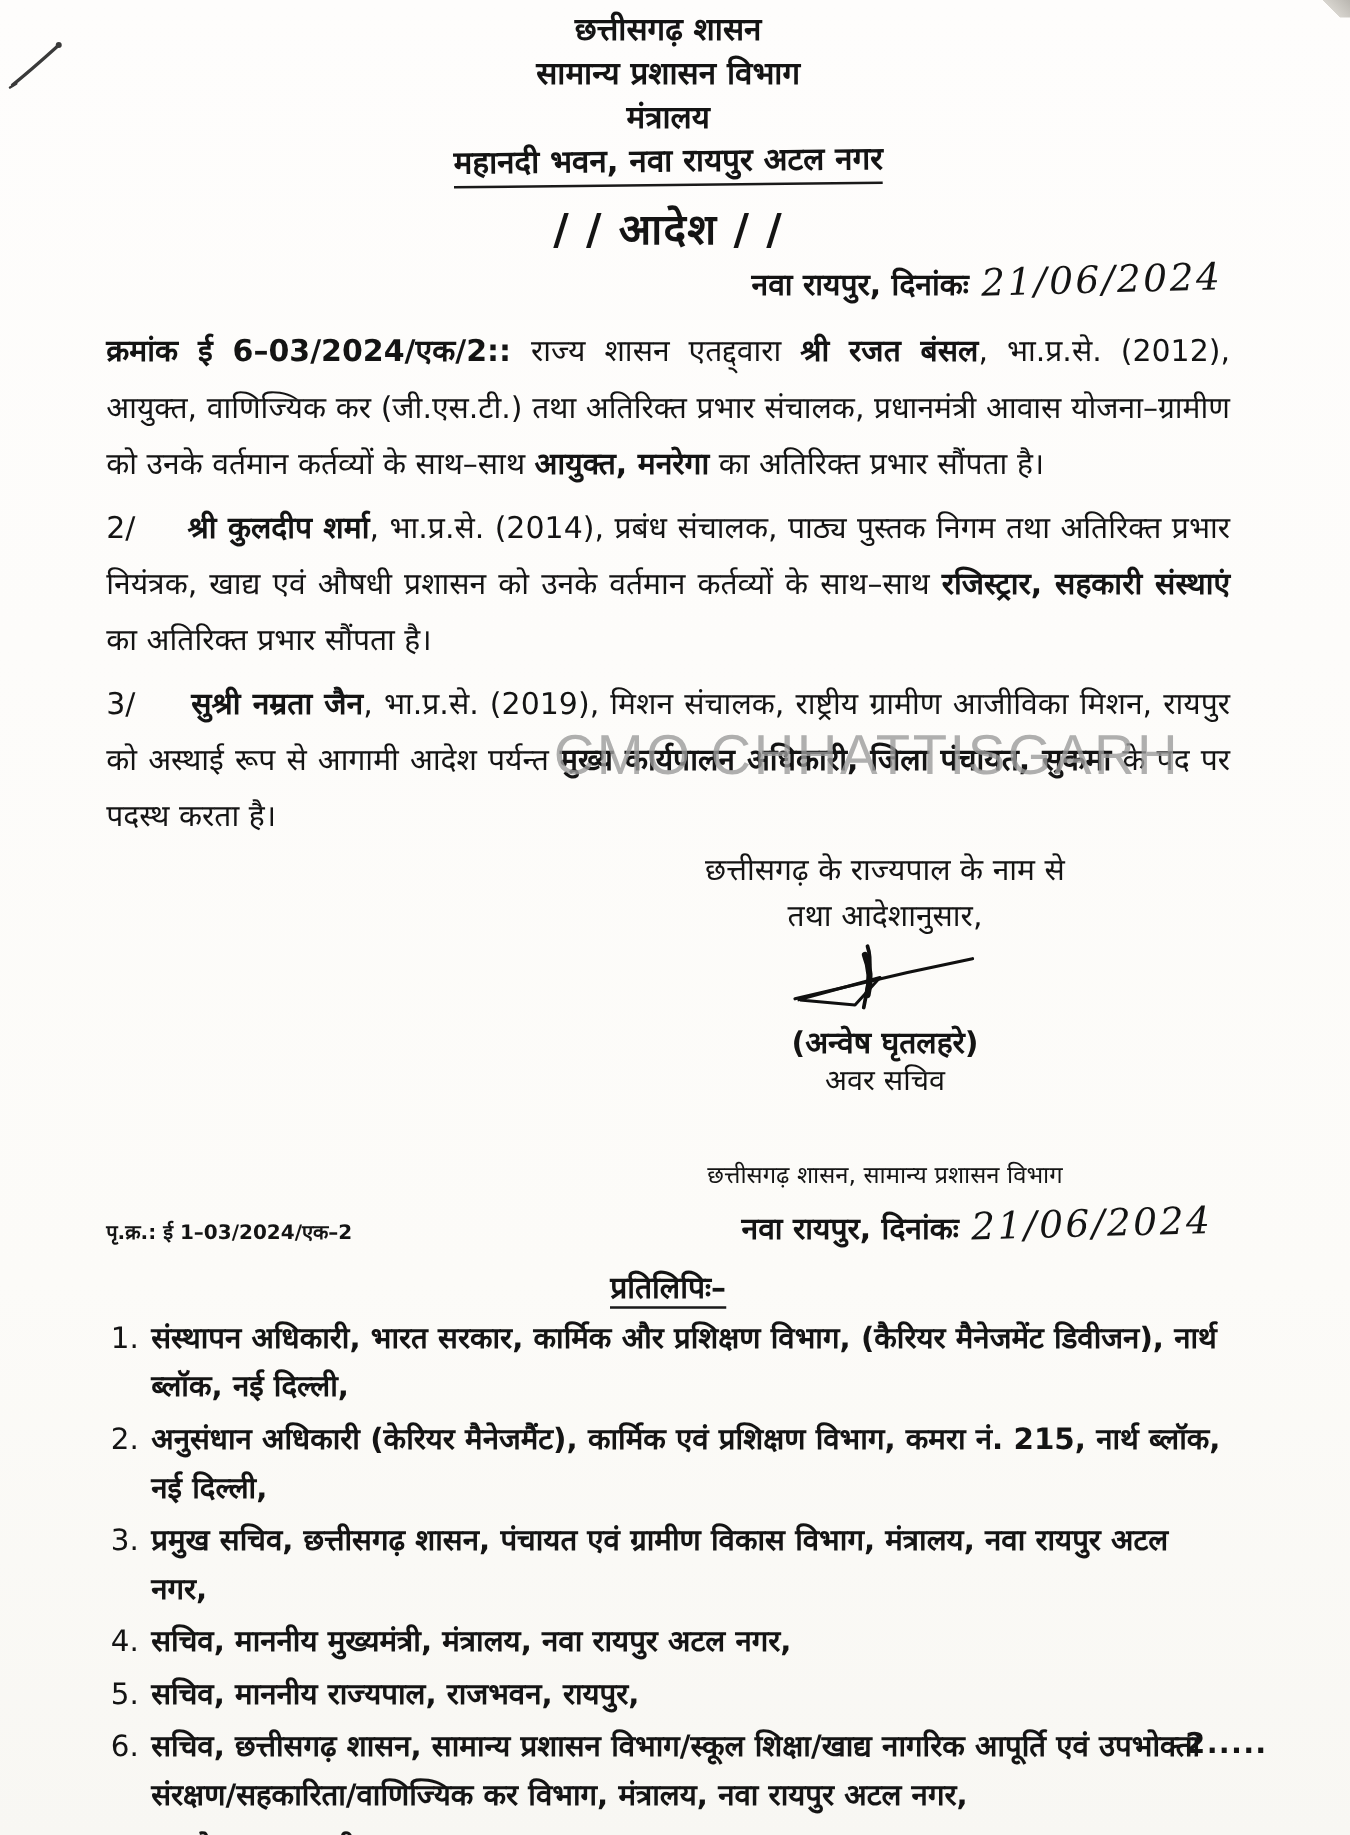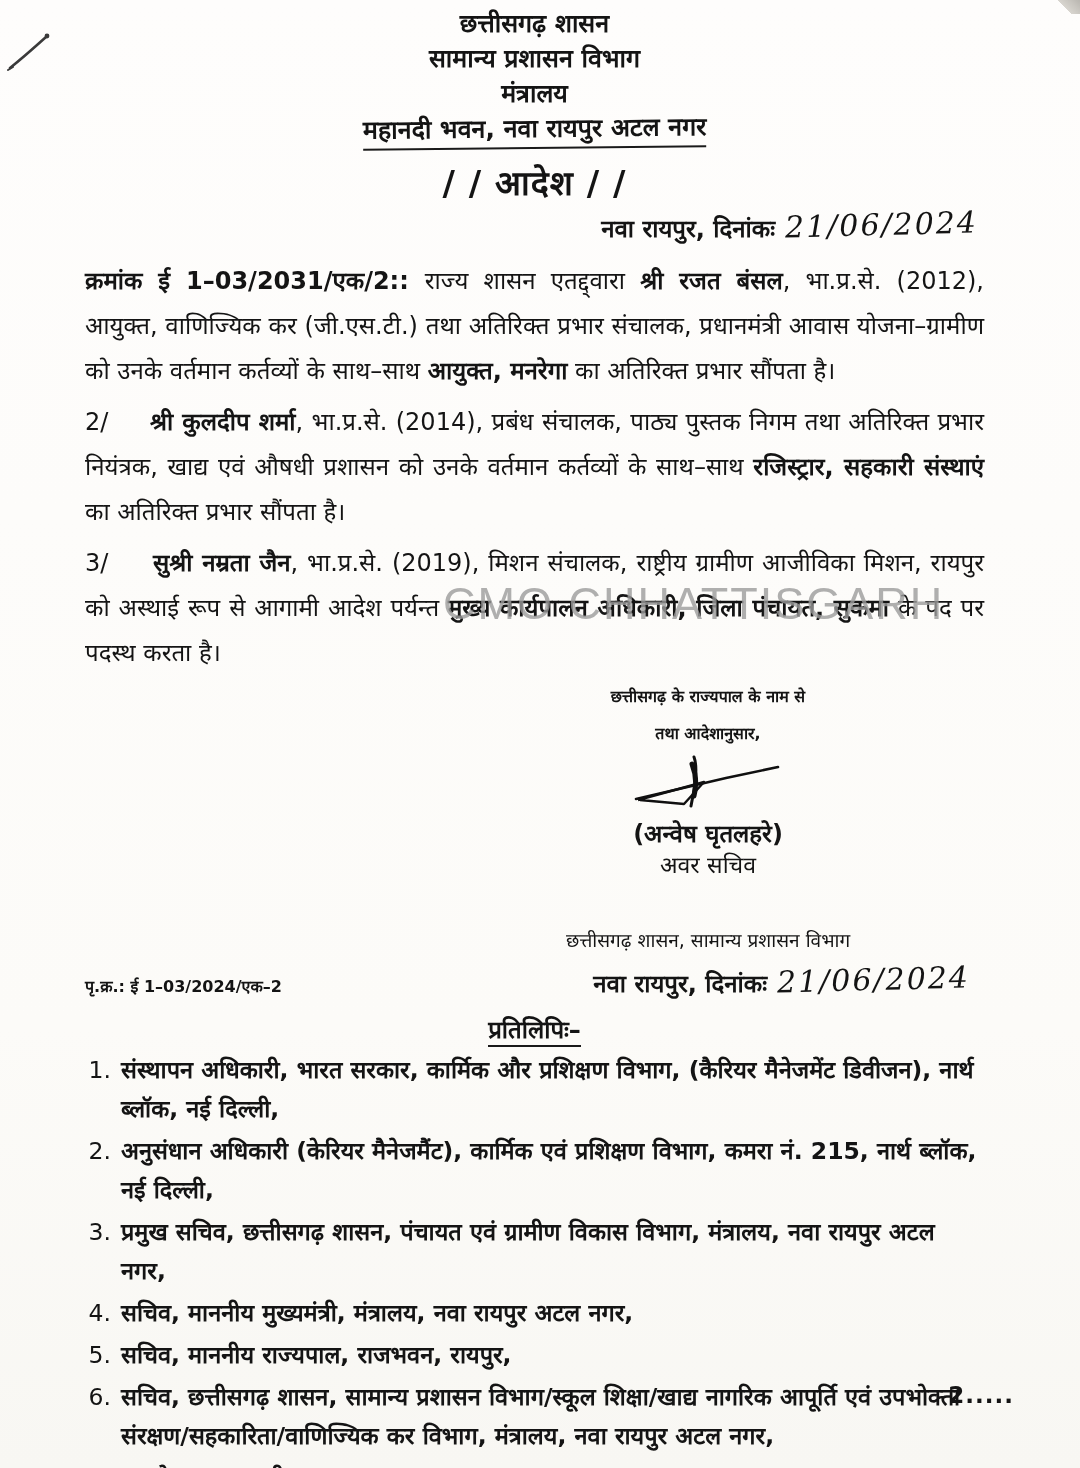--- a/index.html
+++ b/index.html
@@ -42,21 +42,21 @@
   .p23{}
   
   .watermark{
     position:absolute;left:443px;top:578px;
     font-size:45px;color:#9c9c9c;letter-spacing:2px;opacity:.8;
     font-family:"Liberation Sans","DejaVu Sans",sans-serif;
     white-space:nowrap;pointer-events:none;
   }
   
   .signblock{width:480px;margin:2px 36px 0 auto;text-align:center;}
-  .signblock .gov{font-size:16px;font-weight:bold;line-height:37px;}
+  .signblock .gov{font-size:24px;font-weight:normal;line-height:37px;}
   .signblock .sig{margin:2px auto 0;}
   .signblock .name{font-size:24px;font-weight:bold;line-height:32px;margin-top:2px;text-align:center;}
   .signblock .post{font-size:23px;line-height:31px;}
   .signblock .dept{font-size:19px;line-height:31px;white-space:nowrap;margin-top:44px;}
   
   .refrow{display:flex;justify-content:space-between;align-items:baseline;margin-top:8px;height:46px;}
   .refno{font-size:16px;font-weight:bold;}
   .refdate{display:flex;gap:10px;align-items:baseline;font-size:24px;font-weight:bold;margin-right:14px;}
   .copyhead{font-size:24px;font-weight:bold;margin-top:2px;text-align:center;}
   .copyhead span{border-bottom:2.5px solid #1a1a1a;padding-bottom:1px;}
@@ -95,21 +95,21 @@
     <div><span class="u">महानदी भवन, नवा रायपुर अटल नगर</span></div>
   </div>
 
   <div class="order-title">/ / आदेश / /</div>
 
   <div class="dateline">
     <span>नवा रायपुर, दिनांकः</span>
     <span class="handwrite">21/06/2024</span>
   </div>
 
-  <div class="para"><span class="b">क्रमांक ई 1–03/2031/एक/2:: </span><span>राज्य शासन एतद्द्वारा </span><span class="b">श्री रजत बंसल</span><span>, भा.प्र.से. (2012), आयुक्त, वाणिज्यिक कर (जी.एस.टी.) तथा अतिरिक्त प्रभार संचालक, प्रधानमंत्री आवास योजना–ग्रामीण को उनके वर्तमान कर्तव्यों के साथ–साथ </span><span class="b">आयुक्त, मनरेगा</span><span> का अतिरिक्त प्रभार सौंपता है।</span></div>
+  <div class="para"><span class="b">क्रमांक ई 6–03/2024/एक/2:: </span><span>राज्य शासन एतद्द्वारा </span><span class="b">श्री रजत बंसल</span><span>, भा.प्र.से. (2012), आयुक्त, वाणिज्यिक कर (जी.एस.टी.) तथा अतिरिक्त प्रभार संचालक, प्रधानमंत्री आवास योजना–ग्रामीण को उनके वर्तमान कर्तव्यों के साथ–साथ </span><span class="b">आयुक्त, मनरेगा</span><span> का अतिरिक्त प्रभार सौंपता है।</span></div>
   <div class="para p23"><span>2/&nbsp;&nbsp;&nbsp;&nbsp;&nbsp;</span><span class="b">श्री कुलदीप शर्मा</span><span>, भा.प्र.से. (2014), प्रबंध संचालक, पाठ्य पुस्तक निगम तथा अतिरिक्त प्रभार नियंत्रक, खाद्य एवं औषधी प्रशासन को उनके वर्तमान कर्तव्यों के साथ–साथ </span><span class="b">रजिस्ट्रार, सहकारी संस्थाएं</span><span> का अतिरिक्त प्रभार सौंपता है।</span></div>
   <div class="para p23"><span>3/&nbsp;&nbsp;&nbsp;&nbsp;&nbsp;</span><span class="b">सुश्री नम्रता जैन</span><span>, भा.प्र.से. (2019), मिशन संचालक, राष्ट्रीय ग्रामीण आजीविका मिशन, रायपुर को अस्थाई रूप से आगामी आदेश पर्यन्त </span><span class="b">मुख्य कार्यपालन अधिकारी, जिला पंचायत, सुकमा</span><span> के पद पर पदस्थ करता है।</span></div>
 
   <div class="watermark">CMO CHHATTISGARH</div>
 
   <div class="signblock">
     <div class="gov">छत्तीसगढ़ के राज्यपाल के नाम से</div>
     <div class="gov">तथा आदेशानुसार,</div>
     <span class="sig" style="display:inline-block">
       <svg width="160" height="58" viewBox="0 0 160 58">

